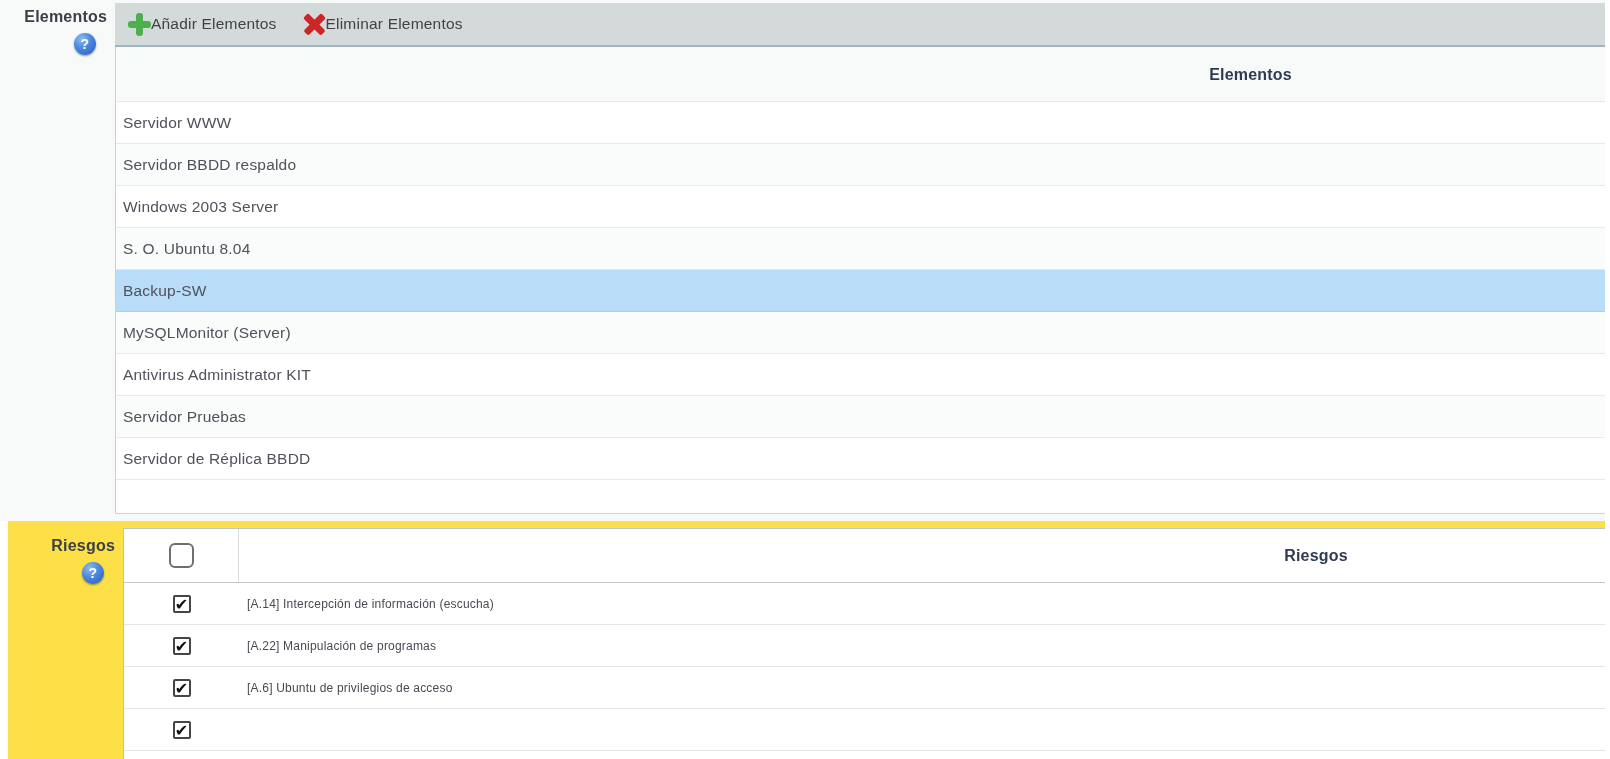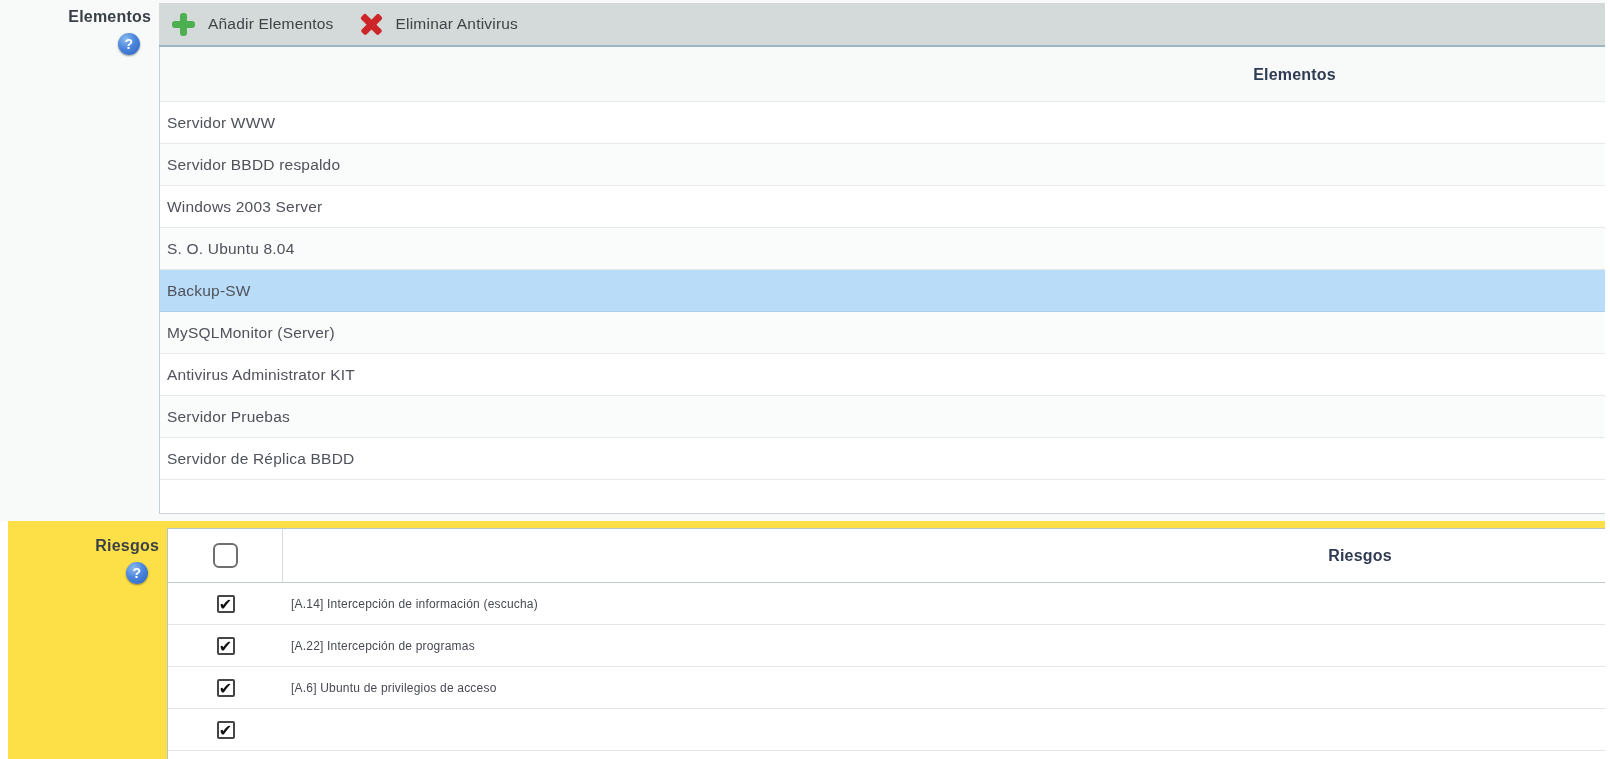--- a/index.html
+++ b/index.html
@@ -4,21 +4,21 @@
 <style>
   * { margin:0; padding:0; box-sizing:border-box; }
   html,body { width:1610px; height:759px; overflow:hidden; background:#fff; }
   body {
     font-family:"Liberation Sans","DejaVu Sans",sans-serif;
     letter-spacing:.2px;
     color:#4d4f58;
     position:relative;
   }
 
-  .form-row { display:flex; width:1610px;padding-left:44px; }
+  .form-row { display:flex; width:1610px; }
   .form-row.elementos { background:#f8f9f9; height:521px; }
   .form-row.riesgos   { background:#fde047; height:238px;margin-left:8px; }
 
   
   .label-col {
     width:115px; flex:0 0 115px;
     display:flex; flex-direction:column; align-items:flex-end;
     padding:8px 8px 0 0;
   }
   .form-row.riesgos .label-col { padding-top:16px; }
@@ -38,21 +38,21 @@
   
   .toolbar {
     margin-top:3px;
     height:44px; width:2270px;
     background:#d4dad9;
     border-bottom:2px solid #9fb5c1;
     display:flex; align-items:center;
     padding-left:13px; gap:26px;
   }
   .tb-btn {
-    display:flex; align-items:center; gap:13px;
+    display:flex; align-items:center; 
     background:none; border:none; cursor:pointer;
     font-family:inherit; font-size:15.5px; letter-spacing:.2px; color:#3d4347;
   }
   .plus-icon { position:relative; width:23px; height:23px; display:inline-block; }
   .plus-icon i { position:absolute; background:#4caf50; border-radius:3px; }
   .plus-icon i.h { left:0; top:8px;  width:23px; height:7px; }
   .plus-icon i.v { left:8px; top:0;  width:7px;  height:23px; }
   .x-icon { position:relative; width:23px; height:23px; display:inline-block; }
   .x-icon i { position:absolute; left:-1px; top:8.5px; width:25px; height:6.5px; background:#cc2629; border-radius:2px; }
   .x-icon i:first-child { transform:rotate(45deg); }
@@ -135,21 +135,21 @@
             <i class="h"></i>
             <i class="v"></i>
           </span>
         <span>Añadir Elementos</span>
       </button>
       <button class="tb-btn">
         <span class="x-icon">
             <i></i>
             <i></i>
           </span>
-        <span>Eliminar Antivirus</span>
+        <span>Eliminar Elementos</span>
       </button>
     </div>
     <div class="etable">
       <div class="etable-header">Elementos</div>
       <div id="elementos-rows">
           <div class="erow">Servidor WWW</div>
           <div class="erow alt">Servidor BBDD respaldo</div>
           <div class="erow">Windows 2003 Server</div>
           <div class="erow alt">S. O. Ubuntu 8.04</div>
           <div class="erow selected">Backup-SW</div>
@@ -180,21 +180,21 @@
           <div class="rrow">
             <div class="cb-cell">
               <span class="cb">✔</span>
             </div>
             <div class="rlabel">[A.14] Intercepción de información (escucha)</div>
           </div>
           <div class="rrow">
             <div class="cb-cell">
               <span class="cb">✔</span>
             </div>
-            <div class="rlabel">[A.22] Intercepción de programas</div>
+            <div class="rlabel">[A.22] Manipulación de programas</div>
           </div>
           <div class="rrow">
             <div class="cb-cell">
               <span class="cb">✔</span>
             </div>
             <div class="rlabel">[A.6] Ubuntu de privilegios de acceso</div>
           </div>
           <div class="rrow">
             <div class="cb-cell">
               <span class="cb">✔</span>

